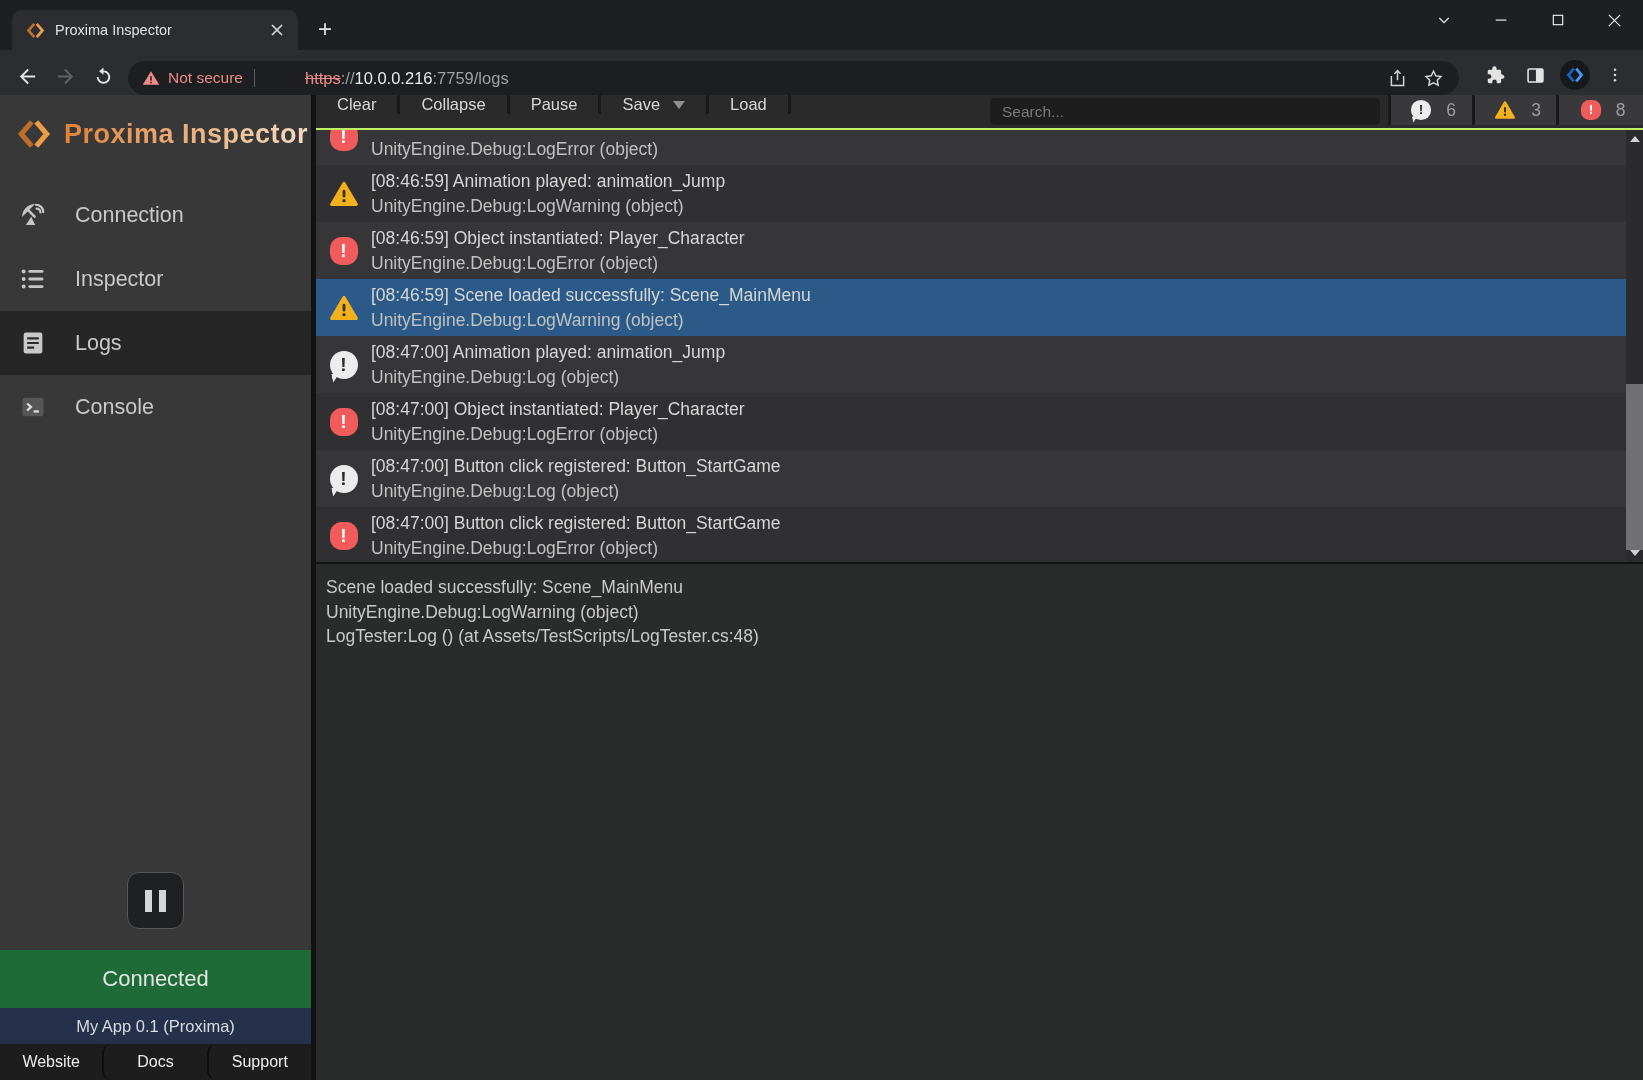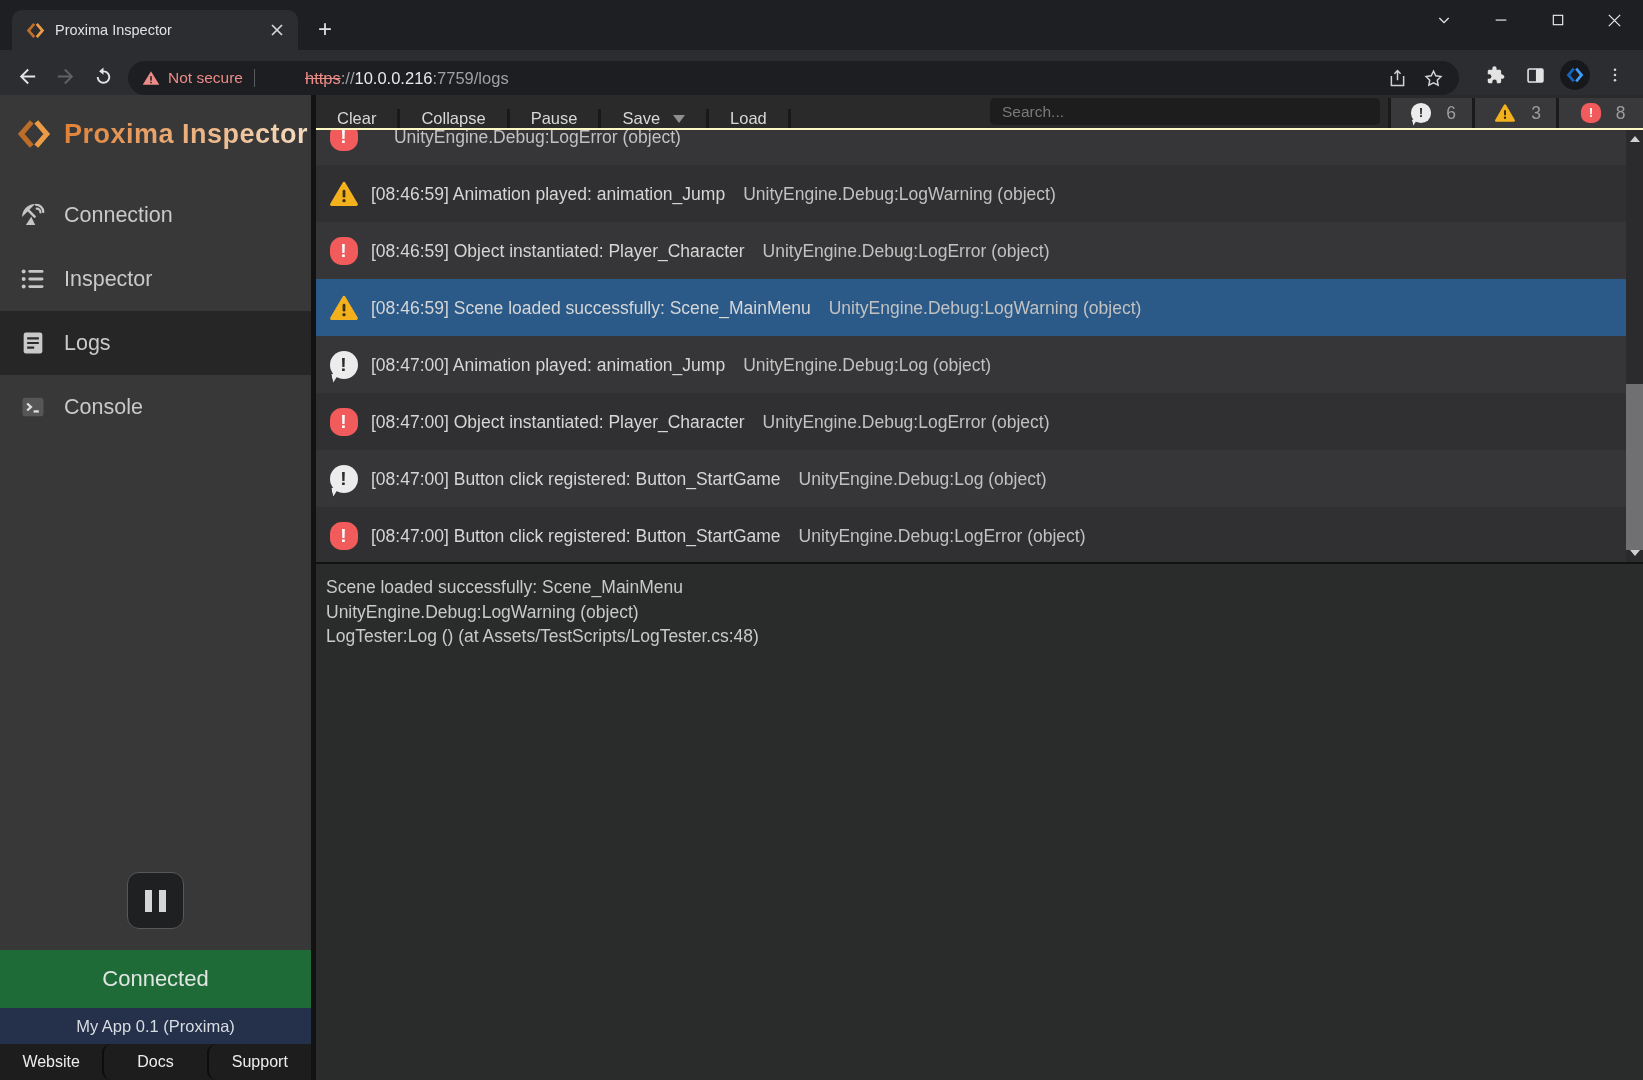--- a/index.html
+++ b/index.html
@@ -48,42 +48,42 @@
   .sidebar { width:316px; flex:none; background:#383838; border-right:5px solid #121212;
     display:flex; flex-direction:column; }
   .main { flex:1; display:flex; flex-direction:column; background:#2a2b2b; min-width:0; }
 
   
   .brand { display:flex; align-items:center; gap:13px; padding:22px 0 0 17px; }
   .brand-text { font-size:27px; font-weight:bold; letter-spacing:0.5px;
     background:linear-gradient(90deg,#e08238,#f6dcc1);
     -webkit-background-clip:text; background-clip:text; color:transparent; }
   .nav { margin-top:32px; }
-  .nav-item { height:64px; display:flex; align-items:center; gap:17px; padding-left:19px;
+  .nav-item { height:64px; display:flex; align-items:center; gap:28px; padding-left:19px;
     cursor:pointer; font-size:21.5px; color:#c9c9c9; }
   .nav-item.active { background:#262626; }
   .nav-icon { width:28px; height:28px; flex:none; display:flex; }
   .nav-icon svg { width:28px; height:28px; }
   .side-spacer { flex:1; }
   .pause-btn { width:57px; height:57px; border-radius:12px; background:#1f2021;
     border:1px solid #585858; align-self:center; margin-bottom:21px; display:flex;
     align-items:center; justify-content:center; gap:7px; cursor:pointer; }
   .pause-btn .bar { width:7px; height:22px; background:#d6d6d6; }
   .connected { height:58px; background:var(--connected-green); display:flex; align-items:center;
     justify-content:center; font-size:22px; color:#e0e6e0; flex:none; }
   .appbar { height:36px; background:var(--appbar-navy); display:flex; align-items:center;
     justify-content:center; font-size:16.5px; color:#d8dce3; flex:none; }
   .side-footer { height:36px; background:#1d1d1d; display:flex; flex:none; }
   .flink { flex:1; display:flex; align-items:center; justify-content:center; font-size:16px;
     color:#ededed; cursor:pointer; }
   .flink + .flink { border-left:2px solid #0d0d0d;border-radius:9px; }
 
   
-  .toolbar { height:35px; background:#2a2a2a; display:flex; align-items:flex-end;
-    border-bottom:2px solid #fef9c3; flex:none; }
+  .toolbar { height:35px; background:#2a2a2a; display:flex; align-items:flex-start;
+    border-bottom:2px solid #bef264; flex:none; }
   .tb-btn { display:flex; align-items:center; padding:0 21px; font-size:16.5px; color:#d8d8d8;
     border-right:3px solid #191919; cursor:pointer; gap:13px; }
   .caret { width:0; height:0; border-left:6px solid transparent; border-right:6px solid transparent;
     border-top:8px solid #8f8f8f; }
   .tb-spacer { flex:1; }
   .search { align-self:center; width:390px; height:27px; background:#1d1d1d; border:none;
     border-radius:5px; color:#c4c4c4; padding:0 12px; font-size:15.5px; margin-right:8px;
     outline:none; flex:none; }
   .search::placeholder { color:#7a7a7a; }
   .filter-badge { width:84px; flex:none; display:flex; align-items:center; justify-content:center;
@@ -95,21 +95,21 @@
   
   .loglist { height:434px; position:relative; overflow:hidden; flex:none; padding-right:17px;
     border-bottom:2px solid #121212; }
   .log-row { height:57px; display:flex; align-items:center; gap:12px; padding-left:12px;
     cursor:pointer; }
   .log-row:nth-child(odd)  { background:#363638; }
   .log-row:nth-child(even) { background:#303032; }
   .log-row.selected { background:var(--selected-blue) !important; }
   .log-row.clipped { margin-top:-22px; }
   .log-icon { width:31px; flex:none; display:flex; justify-content:center; }
-  .log-text { display:flex; flex-direction:row; gap:18px; min-width:0; }
+  .log-text { display:flex; flex-direction:column; gap:3px; min-width:0; }
   .log-msg   { font-size:17.5px; color:#d6d6d6; line-height:22px; white-space:nowrap; }
   .log-stack { font-size:17.5px; color:#c1c1c1; line-height:22px; white-space:nowrap; }
 
   .bubble { position:relative; width:28px; height:28px; border-radius:50%;
     background:var(--info-white); display:flex; align-items:center; justify-content:center;
     flex:none; }
   .bubble::after { content:""; position:absolute; left:2px; bottom:-3px; width:9px; height:9px;
     background:var(--info-white); clip-path:polygon(0 0,100% 0,0 100%); transform:rotate(-12deg); }
   .bubble .bang { font-size:19px; font-weight:bold; color:#2b2b2b; position:relative; }
   .errc { width:28px; height:28px; border-radius:42%; background:var(--error-red); display:flex;

